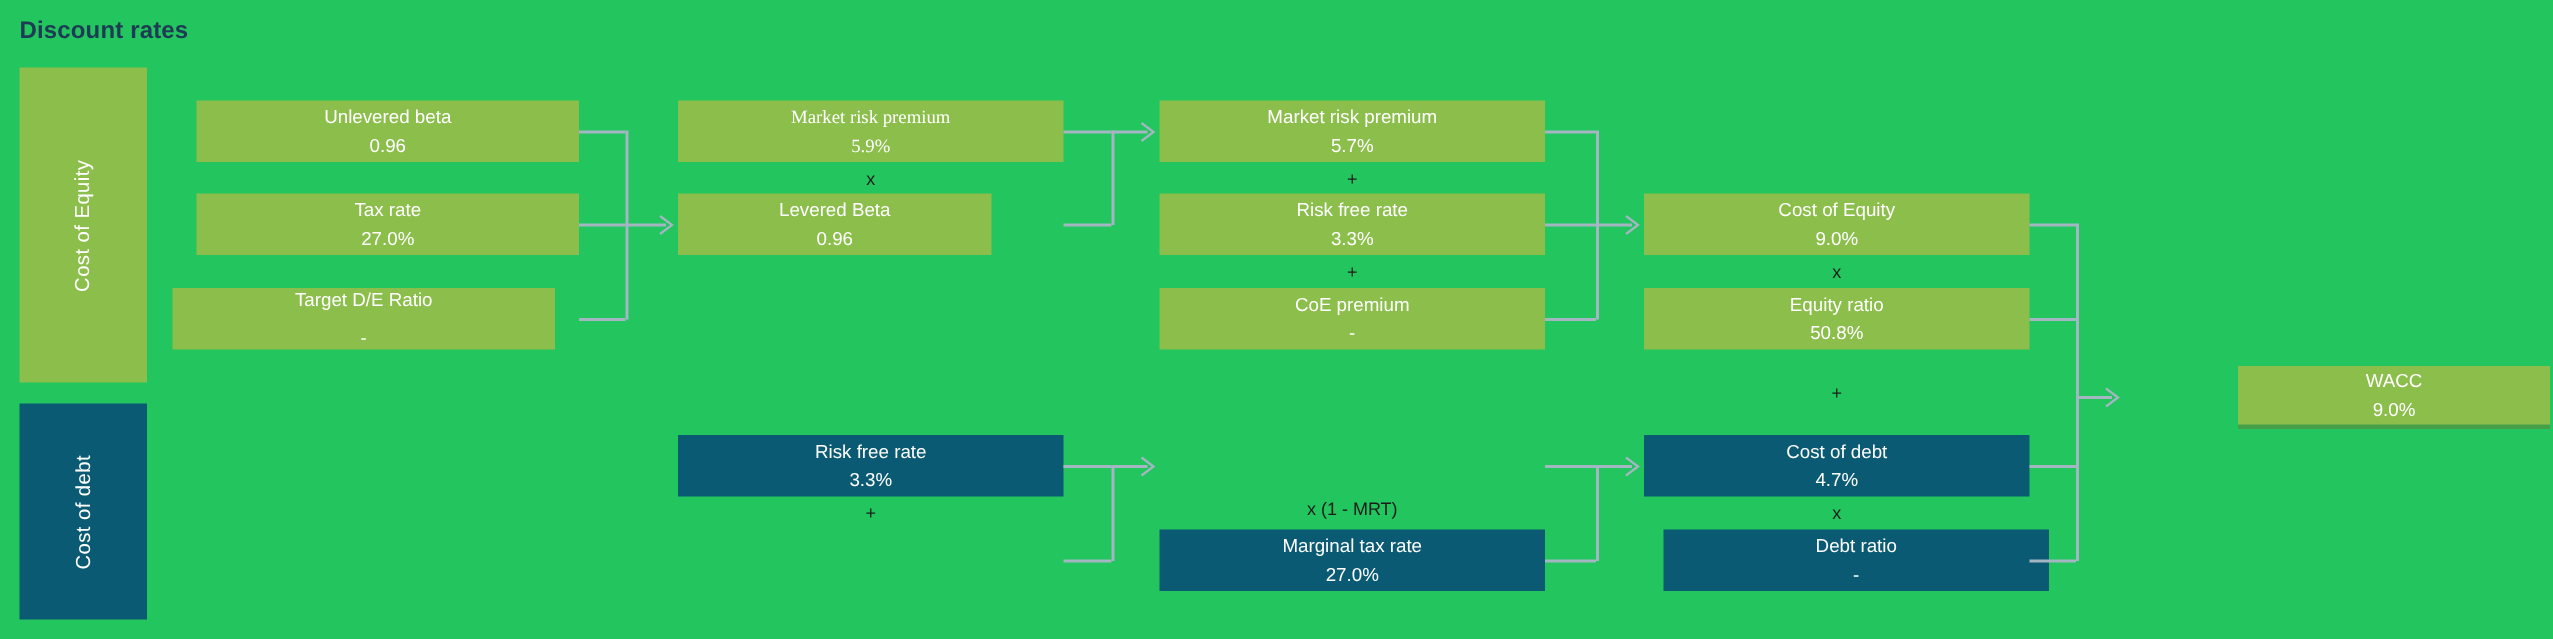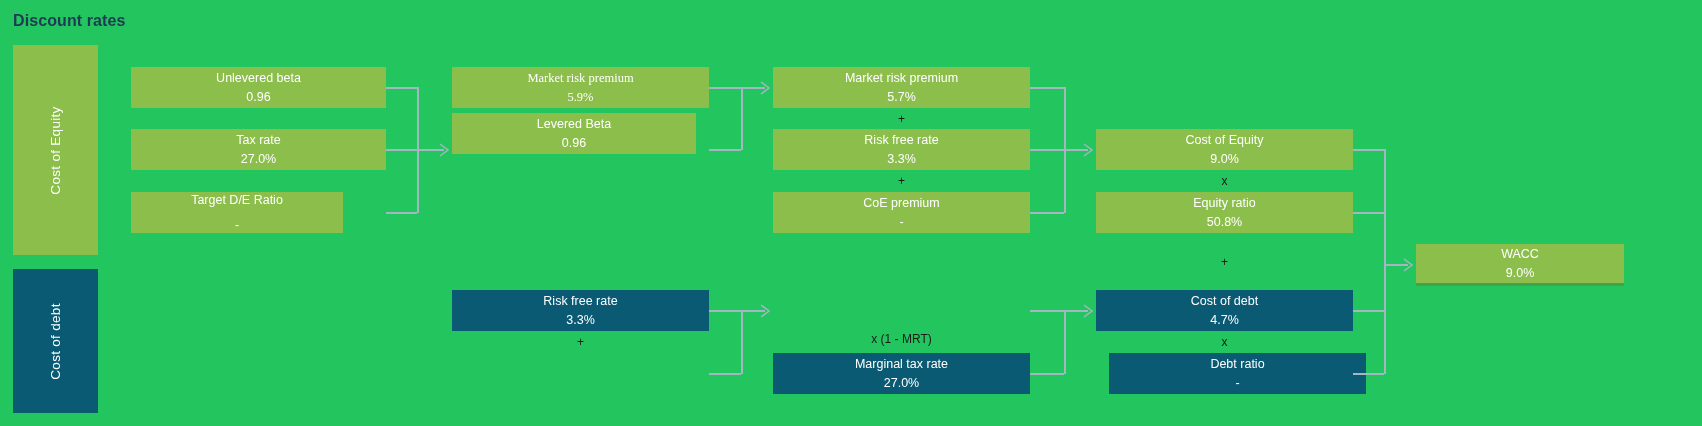--- a/index.html
+++ b/index.html
@@ -54,31 +54,31 @@
   </div>
 
   <div class="node node-green" style="left:131px;top:67px;width:255px;align-items:center;">
     <div class="node-label">Unlevered beta</div>
     <div class="node-value">0.96</div>
   </div>
   <div class="node node-green" style="left:131px;top:129px;width:255px;">
     <div class="node-label">Tax rate</div>
     <div class="node-value">27.0%</div>
   </div>
-  <div class="node node-green" style="left:131px;top:192px;width:212px;gap:12px;">
+  <div class="node node-green" style="left:115px;top:192px;width:255px;gap:12px;">
     <div class="node-label">Target D/E Ratio</div>
     <div class="node-value">-</div>
   </div>
 
   <div class="node node-green" style="left:452px;top:67px;width:257px;font-family:Liberation Serif, serif;">
     <div class="node-label">Market risk premium</div>
     <div class="node-value">5.9%</div>
   </div>
   <div class="op" style="left:452px;top:108px;width:257px;height:21px;">x</div>
-  <div class="node node-green" style="left:452px;top:113px;width:244px;">
+  <div class="node node-green" style="left:452px;top:129px;width:209px;">
     <div class="node-label">Levered Beta</div>
     <div class="node-value">0.96</div>
   </div>
 
   <div class="node node-green" style="left:773px;top:67px;width:257px;">
     <div class="node-label">Market risk premium</div>
     <div class="node-value">5.7%</div>
   </div>
   <div class="op" style="left:773px;top:108px;width:257px;height:21px;">+</div>
   <div class="node node-green" style="left:773px;top:129px;width:257px;">
@@ -95,21 +95,21 @@
     <div class="node-label">Cost of Equity</div>
     <div class="node-value">9.0%</div>
   </div>
   <div class="op" style="left:1096px;top:170px;width:257px;height:22px;">x</div>
   <div class="node node-green" style="left:1096px;top:192px;width:257px;">
     <div class="node-label">Equity ratio</div>
     <div class="node-value">50.8%</div>
   </div>
   <div class="op" style="left:1096px;top:233px;width:257px;height:57px;">+</div>
 
-  <div class="node node-wacc" style="left:1416px;top:244px;width:208px;">
+  <div class="node node-wacc" style="left:1492px;top:244px;width:208px;">
     <div class="node-label">WACC</div>
     <div class="node-value">9.0%</div>
   </div>
 
   <div class="node node-teal" style="left:452px;top:290px;width:257px;">
     <div class="node-label">Risk free rate</div>
     <div class="node-value">3.3%</div>
   </div>
   <div class="op" style="left:452px;top:331px;width:257px;height:22px;">+</div>
 

